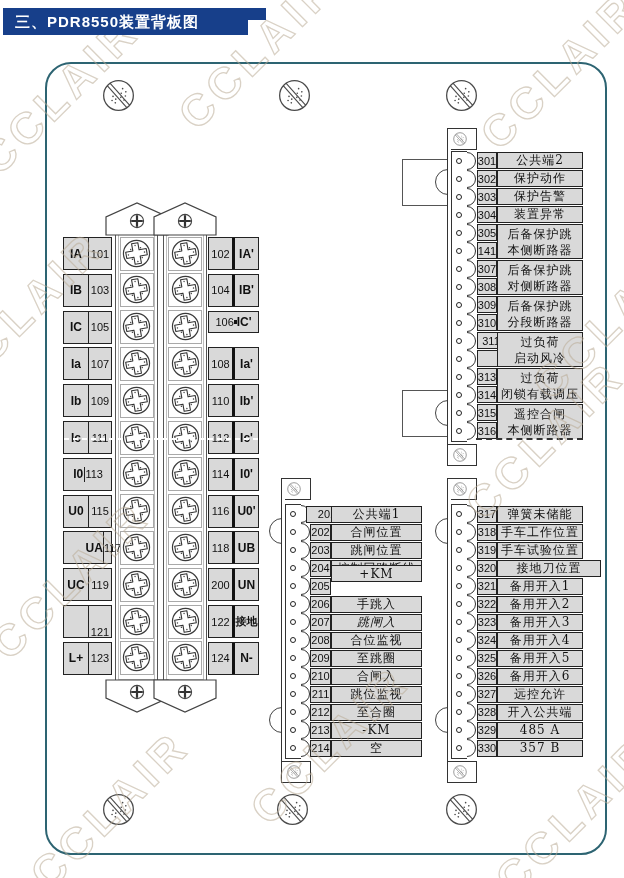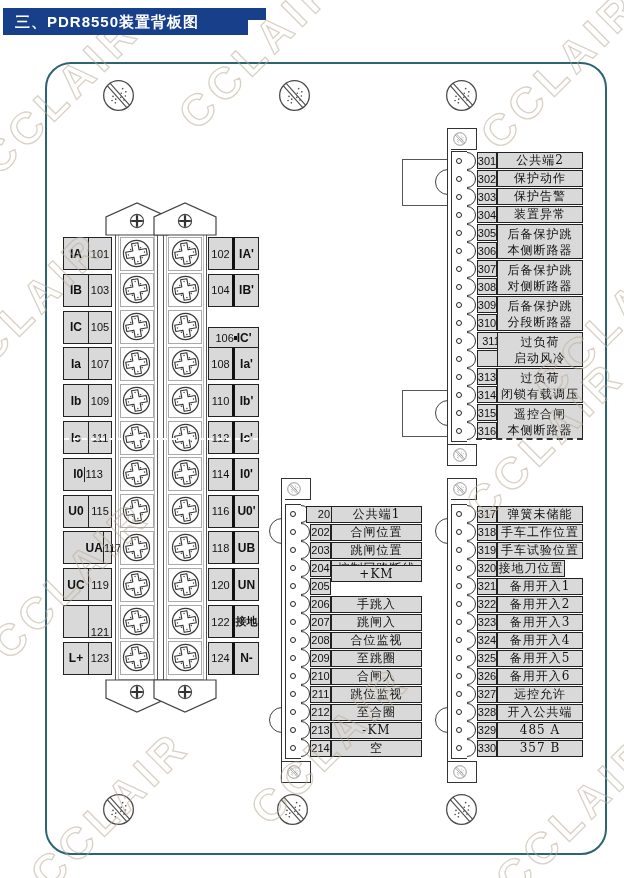--- a/index.html
+++ b/index.html
@@ -154,21 +154,21 @@
       <use href="#sym-tscrew"></use>
     </svg>
     <div class="abs" style="left: 168px; top: 273.3px; width: 34px; height: 34px; background: rgb(255, 255, 255); border: 1px solid rgb(169, 169, 169); z-index: 6;"></div>
     <svg class="abs" viewBox="0 0 32 32" style="left: 170.5px; top: 275.3px; width: 29px; height: 29px; z-index: 7;">
       <use href="#sym-tscrew"></use>
     </svg>
     <div class="box" style="left: 63px; top: 310.6px; width: 49px; height: 33px; padding: 0px; z-index: 5;">
       <span class="lbl" style="width: 25px; height: 100%; display: flex; align-items: center; justify-content: center; border-right: 1px solid rgb(34, 34, 34);">IC</span>
       <span class="num" style="flex: 1 1 0%; display: flex; align-items: center; justify-content: center;">105</span>
     </div>
-    <div class="box" style="left: 208px; top: 310.6px; width: 51px; height: 22px; padding: 8px; z-index: 5; margin-top: 16px;">
+    <div class="box" style="left: 208px; top: 310.6px; width: 51px; height: 22px; padding: 8px; z-index: 5;">
       <span class="num" style="width: 23px; height: 100%; display: flex; align-items: center; justify-content: center;">106</span>
       <span class="lbl" style="flex: 1 1 0%; height: 100%; display: flex; align-items: center; justify-content: center; border-left: 3px solid rgb(17, 17, 17); font-size: 12px;">IC'</span>
     </div>
     <div class="abs" style="left: 119.5px; top: 310.1px; width: 34px; height: 34px; background: rgb(255, 255, 255); border: 1px solid rgb(169, 169, 169); z-index: 6;"></div>
     <svg class="abs" viewBox="0 0 32 32" style="left: 122px; top: 312.1px; width: 29px; height: 29px; z-index: 7;">
       <use href="#sym-tscrew"></use>
     </svg>
     <div class="abs" style="left: 168px; top: 310.1px; width: 34px; height: 34px; background: rgb(255, 255, 255); border: 1px solid rgb(169, 169, 169); z-index: 6;"></div>
     <svg class="abs" viewBox="0 0 32 32" style="left: 170.5px; top: 312.1px; width: 29px; height: 29px; z-index: 7;">
       <use href="#sym-tscrew"></use>
@@ -267,21 +267,21 @@
     </svg>
     <div class="abs" style="left: 168px; top: 530.9px; width: 34px; height: 34px; background: rgb(255, 255, 255); border: 1px solid rgb(169, 169, 169); z-index: 6;"></div>
     <svg class="abs" viewBox="0 0 32 32" style="left: 170.5px; top: 532.9px; width: 29px; height: 29px; z-index: 7;">
       <use href="#sym-tscrew"></use>
     </svg>
     <div class="box" style="left: 63px; top: 568.2px; width: 49px; height: 33px; padding: 0px; z-index: 5;">
       <span class="lbl" style="width: 25px; height: 100%; display: flex; align-items: center; justify-content: center; border-right: 1px solid rgb(34, 34, 34);">UC</span>
       <span class="num" style="flex: 1 1 0%; display: flex; align-items: center; justify-content: center;">119</span>
     </div>
     <div class="box" style="left: 208px; top: 568.2px; width: 51px; height: 33px; padding: 0px; z-index: 5;">
-      <span class="num" style="width: 23px; height: 100%; display: flex; align-items: center; justify-content: center;">120</span>
+      <span class="num" style="width: 23px; height: 100%; display: flex; align-items: center; justify-content: center;">200</span>
       <span class="lbl" style="flex: 1 1 0%; height: 100%; display: flex; align-items: center; justify-content: center; border-left: 3px solid rgb(17, 17, 17); font-size: 12px;">UN</span>
     </div>
     <div class="abs" style="left: 119.5px; top: 567.7px; width: 34px; height: 34px; background: rgb(255, 255, 255); border: 1px solid rgb(169, 169, 169); z-index: 6;"></div>
     <svg class="abs" viewBox="0 0 32 32" style="left: 122px; top: 569.7px; width: 29px; height: 29px; z-index: 7;">
       <use href="#sym-tscrew"></use>
     </svg>
     <div class="abs" style="left: 168px; top: 567.7px; width: 34px; height: 34px; background: rgb(255, 255, 255); border: 1px solid rgb(169, 169, 169); z-index: 6;"></div>
     <svg class="abs" viewBox="0 0 32 32" style="left: 170.5px; top: 569.7px; width: 29px; height: 29px; z-index: 7;">
       <use href="#sym-tscrew"></use>
     </svg>
@@ -364,21 +364,21 @@
     <div class="box cn" style="left: 331px; top: 523.5px; width: 91px; height: 17px;">合闸位置</div>
     <div class="box num" style="left: 310px; top: 541.5px; width: 21px; height: 17px;">203</div>
     <div class="box cn" style="left: 331px; top: 541.5px; width: 91px; height: 17px;">跳闸位置</div>
     <div class="box num" style="left: 310px; top: 559.5px; width: 21px; height: 17px;">204</div>
     <div class="box cn" style="left: 331px; top: 559.5px; width: 91px; height: 17px;">控制回路断线</div>
     <div class="box num" style="left: 310px; top: 577.5px; width: 21px; height: 17px;">205</div>
     <div class="box cn" style="left: 331px; top: 565px; width: 91px; height: 17px;">+KM</div>
     <div class="box num" style="left: 310px; top: 595.5px; width: 21px; height: 17px;">206</div>
     <div class="box cn" style="left: 331px; top: 595.5px; width: 91px; height: 17px;">手跳入</div>
     <div class="box num" style="left: 310px; top: 613.5px; width: 21px; height: 17px;">207</div>
-    <div class="box cn" style="left: 331px; top: 613.5px; width: 91px; height: 17px;">跳闸入</div>
+    <div class="box cn" style="left: 331px; top: 613.5px; width: 91px; height: 17px; font-style: italic;">跳闸入</div>
     <div class="box num" style="left: 310px; top: 631.5px; width: 21px; height: 17px;">208</div>
     <div class="box cn" style="left: 331px; top: 631.5px; width: 91px; height: 17px;">合位监视</div>
     <div class="box num" style="left: 310px; top: 649.5px; width: 21px; height: 17px;">209</div>
     <div class="box cn" style="left: 331px; top: 649.5px; width: 91px; height: 17px;">至跳圈</div>
     <div class="box num" style="left: 310px; top: 667.5px; width: 21px; height: 17px;">210</div>
     <div class="box cn" style="left: 331px; top: 667.5px; width: 91px; height: 17px;">合闸入</div>
     <div class="box num" style="left: 310px; top: 685.5px; width: 21px; height: 17px;">211</div>
     <div class="box cn" style="left: 331px; top: 685.5px; width: 91px; height: 17px;">跳位监视</div>
     <div class="box num" style="left: 310px; top: 703.5px; width: 21px; height: 17px;">212</div>
     <div class="box cn" style="left: 331px; top: 703.5px; width: 91px; height: 17px;">至合圈</div>
@@ -438,21 +438,21 @@
     <div class="circle" style="left: 456px; top: 427.5px; width: 6px; height: 6px; border-color: rgb(34, 34, 34); z-index: 6;"></div>
     <div class="box num" style="left: 477px; top: 152px; width: 20px; height: 17px;">301</div>
     <div class="box cn" style="left: 497px; top: 152px; width: 86px; height: 17px;">公共端2</div>
     <div class="box num" style="left: 477px; top: 170px; width: 20px; height: 17px;">302</div>
     <div class="box cn" style="left: 497px; top: 170px; width: 86px; height: 17px;">保护动作</div>
     <div class="box num" style="left: 477px; top: 188px; width: 20px; height: 17px;">303</div>
     <div class="box cn" style="left: 497px; top: 188px; width: 86px; height: 17px;">保护告警</div>
     <div class="box num" style="left: 477px; top: 206px; width: 20px; height: 17px;">304</div>
     <div class="box cn" style="left: 497px; top: 206px; width: 86px; height: 17px;">装置异常</div>
     <div class="box num" style="left: 477px; top: 224px; width: 20px; height: 17px;">305</div>
-    <div class="box num" style="left: 477px; top: 242px; width: 20px; height: 17px;">306</div>
+    <div class="box num" style="left: 477px; top: 242px; width: 20px; height: 17px;">141</div>
     <div class="box num" style="left: 477px; top: 260px; width: 20px; height: 17px;">307</div>
     <div class="box num" style="left: 477px; top: 278px; width: 20px; height: 17px;">308</div>
     <div class="box num" style="left: 477px; top: 296px; width: 20px; height: 17px;">309</div>
     <div class="box num" style="left: 477px; top: 314px; width: 20px; height: 17px;">310</div>
     <div class="box num" style="left: 477px; top: 332px; width: 28px; height: 17px;">311</div>
     <div class="box num" style="left: 477px; top: 350px; width: 20px; height: 17px; padding-left: 40px;">312</div>
     <div class="box num" style="left: 477px; top: 368px; width: 20px; height: 17px;">313</div>
     <div class="box num" style="left: 477px; top: 386px; width: 20px; height: 17px;">314</div>
     <div class="box num" style="left: 477px; top: 404px; width: 20px; height: 17px;">315</div>
     <div class="box num" style="left: 477px; top: 422px; width: 20px; height: 17px;">316</div>
@@ -521,21 +521,21 @@
     <div class="circle" style="left: 456px; top: 709px; width: 6px; height: 6px; border-color: rgb(34, 34, 34); z-index: 6;"></div>
     <div class="circle" style="left: 456px; top: 727px; width: 6px; height: 6px; border-color: rgb(34, 34, 34); z-index: 6;"></div>
     <div class="circle" style="left: 456px; top: 745px; width: 6px; height: 6px; border-color: rgb(34, 34, 34); z-index: 6;"></div>
     <div class="box num" style="left: 477px; top: 505.5px; width: 20px; height: 17px;">317</div>
     <div class="box cn" style="left: 497px; top: 505.5px; width: 86px; height: 17px;">弹簧未储能</div>
     <div class="box num" style="left: 477px; top: 523.5px; width: 20px; height: 17px;">318</div>
     <div class="box cn" style="left: 497px; top: 523.5px; width: 86px; height: 17px;">手车工作位置</div>
     <div class="box num" style="left: 477px; top: 541.5px; width: 20px; height: 17px;">319</div>
     <div class="box cn" style="left: 497px; top: 541.5px; width: 86px; height: 17px;">手车试验位置</div>
     <div class="box num" style="left: 477px; top: 559.5px; width: 20px; height: 17px;">320</div>
-    <div class="box cn" style="left: 497px; top: 559.5px; width: 68px; height: 17px;">接地刀位置</div>
+    <div class="box cn" style="left: 497px; top: 559.5px; width: 104px; height: 17px;">接地刀位置</div>
     <div class="box num" style="left: 477px; top: 577.5px; width: 20px; height: 17px;">321</div>
     <div class="box cn" style="left: 497px; top: 577.5px; width: 86px; height: 17px;">备用开入1</div>
     <div class="box num" style="left: 477px; top: 595.5px; width: 20px; height: 17px;">322</div>
     <div class="box cn" style="left: 497px; top: 595.5px; width: 86px; height: 17px;">备用开入2</div>
     <div class="box num" style="left: 477px; top: 613.5px; width: 20px; height: 17px;">323</div>
     <div class="box cn" style="left: 497px; top: 613.5px; width: 86px; height: 17px;">备用开入3</div>
     <div class="box num" style="left: 477px; top: 631.5px; width: 20px; height: 17px;">324</div>
     <div class="box cn" style="left: 497px; top: 631.5px; width: 86px; height: 17px;">备用开入4</div>
     <div class="box num" style="left: 477px; top: 649.5px; width: 20px; height: 17px;">325</div>
     <div class="box cn" style="left: 497px; top: 649.5px; width: 86px; height: 17px;">备用开入5</div>

